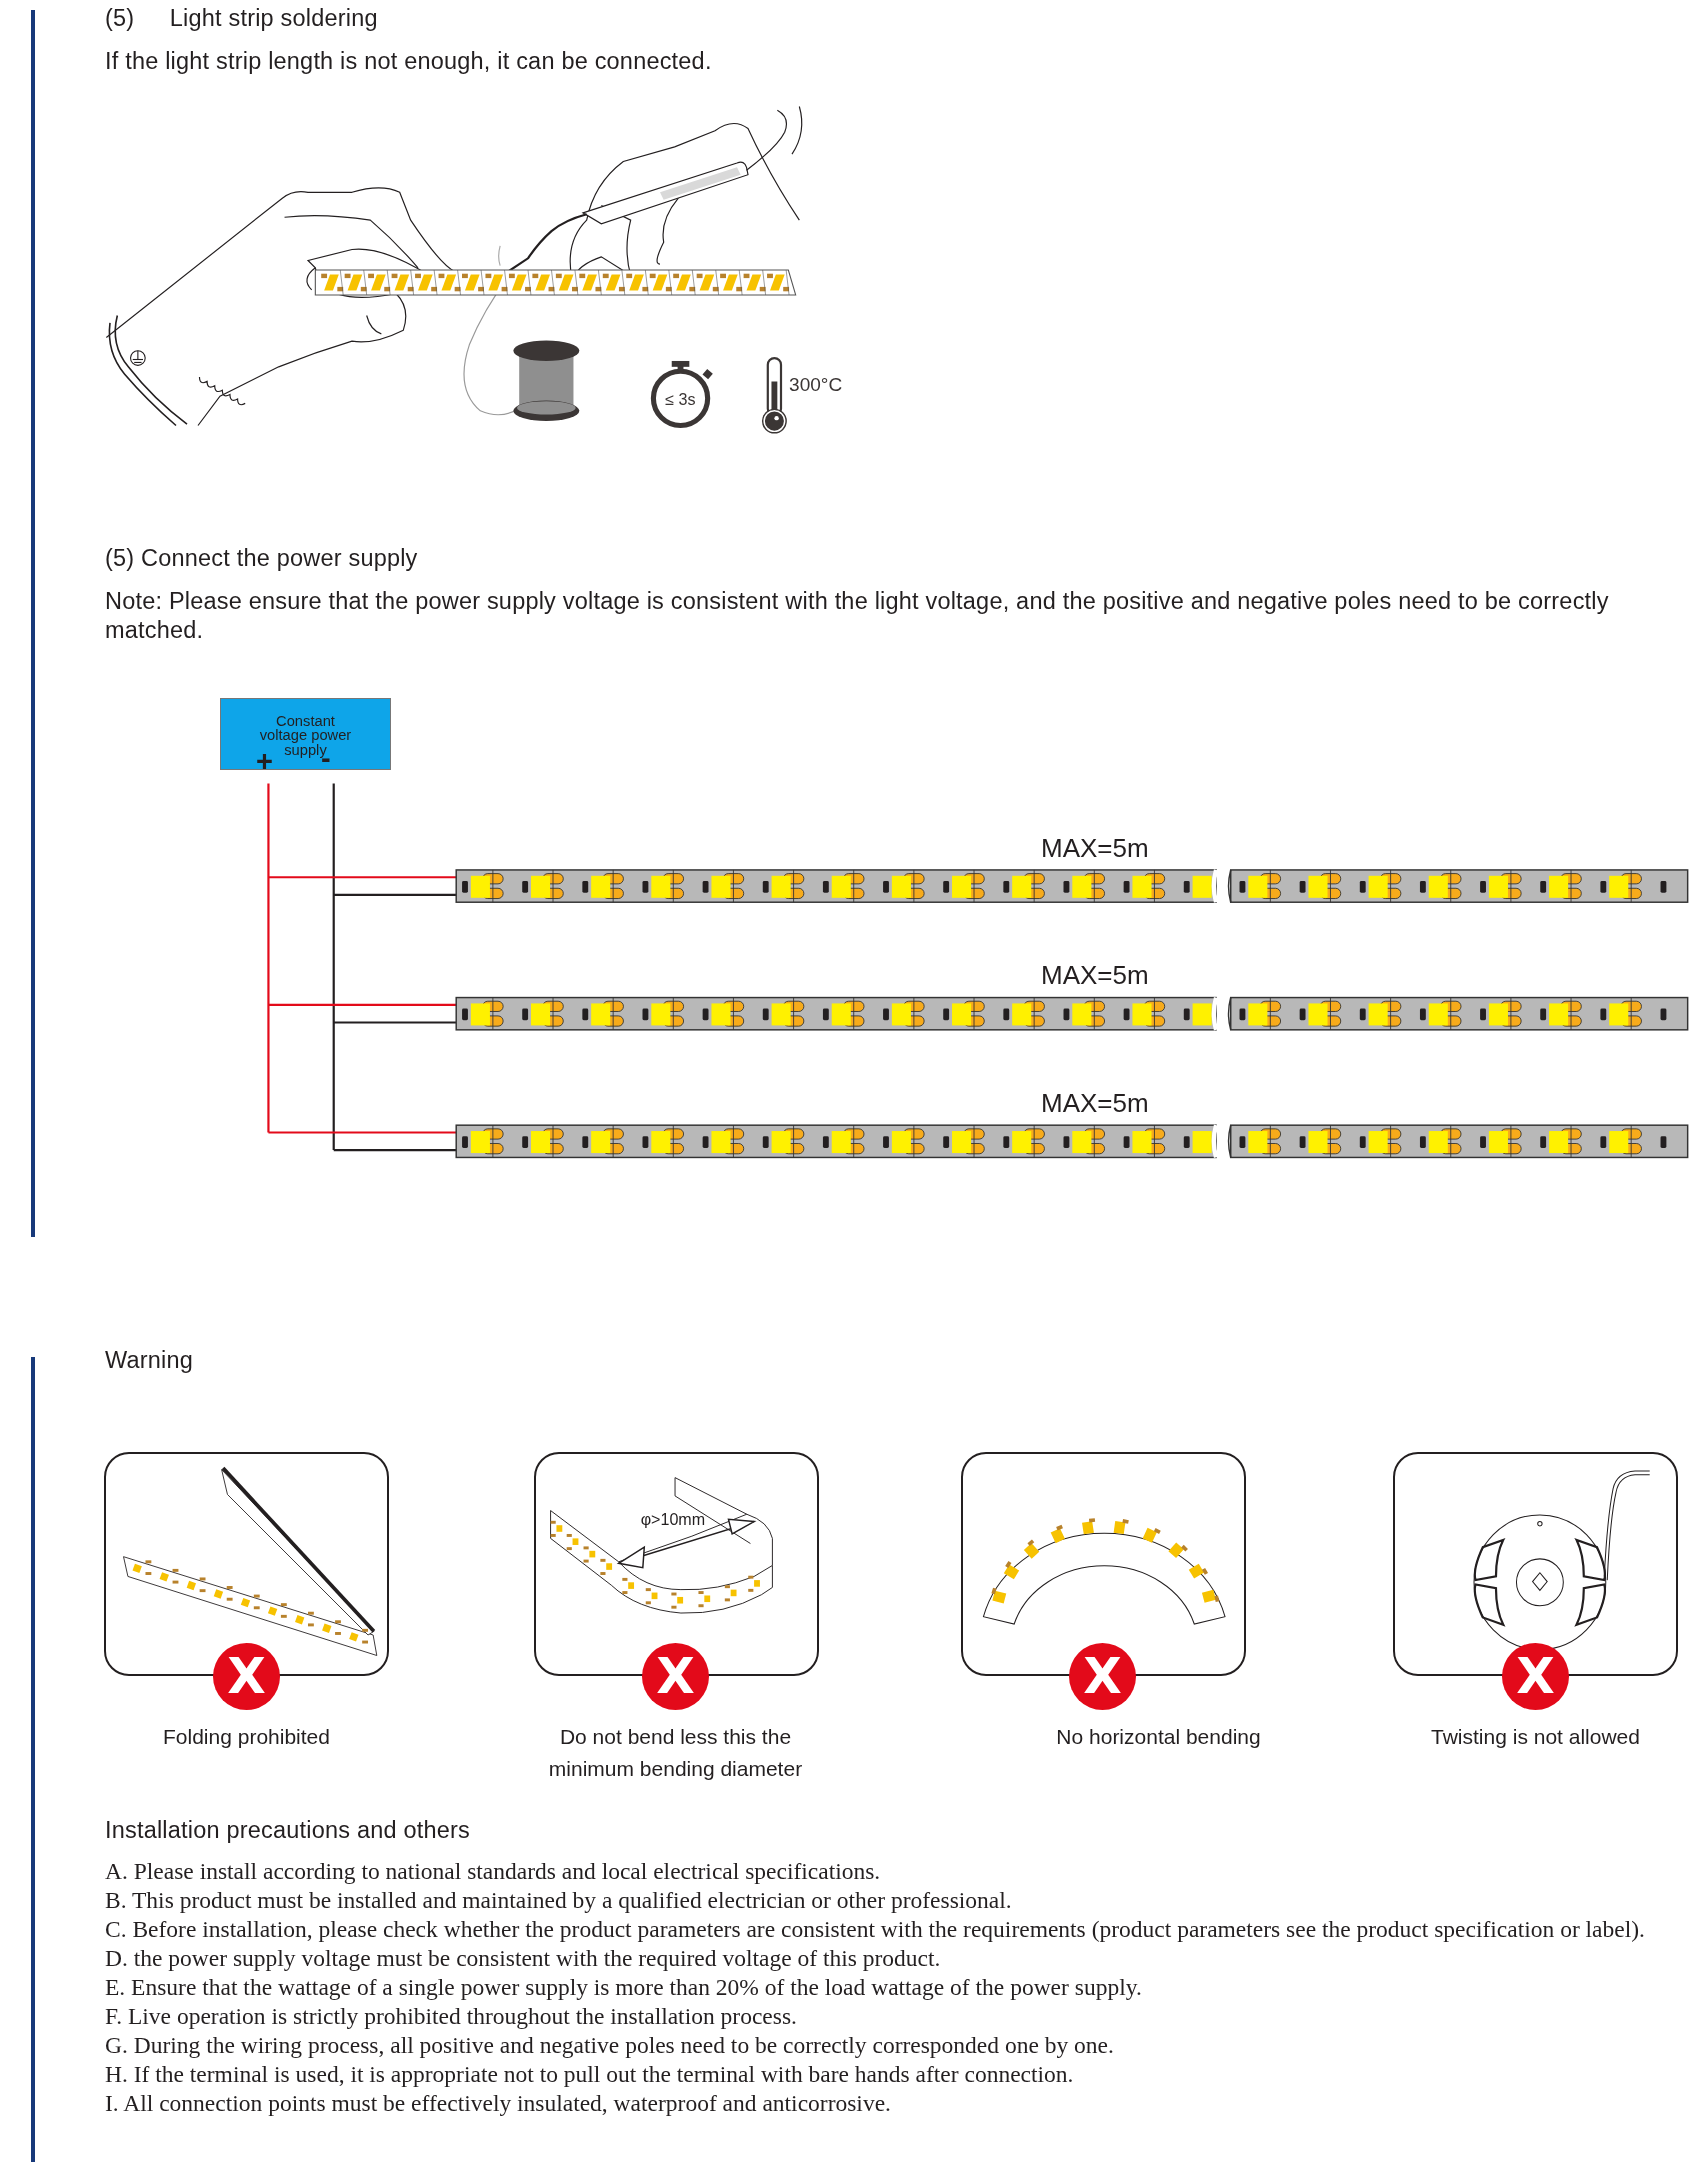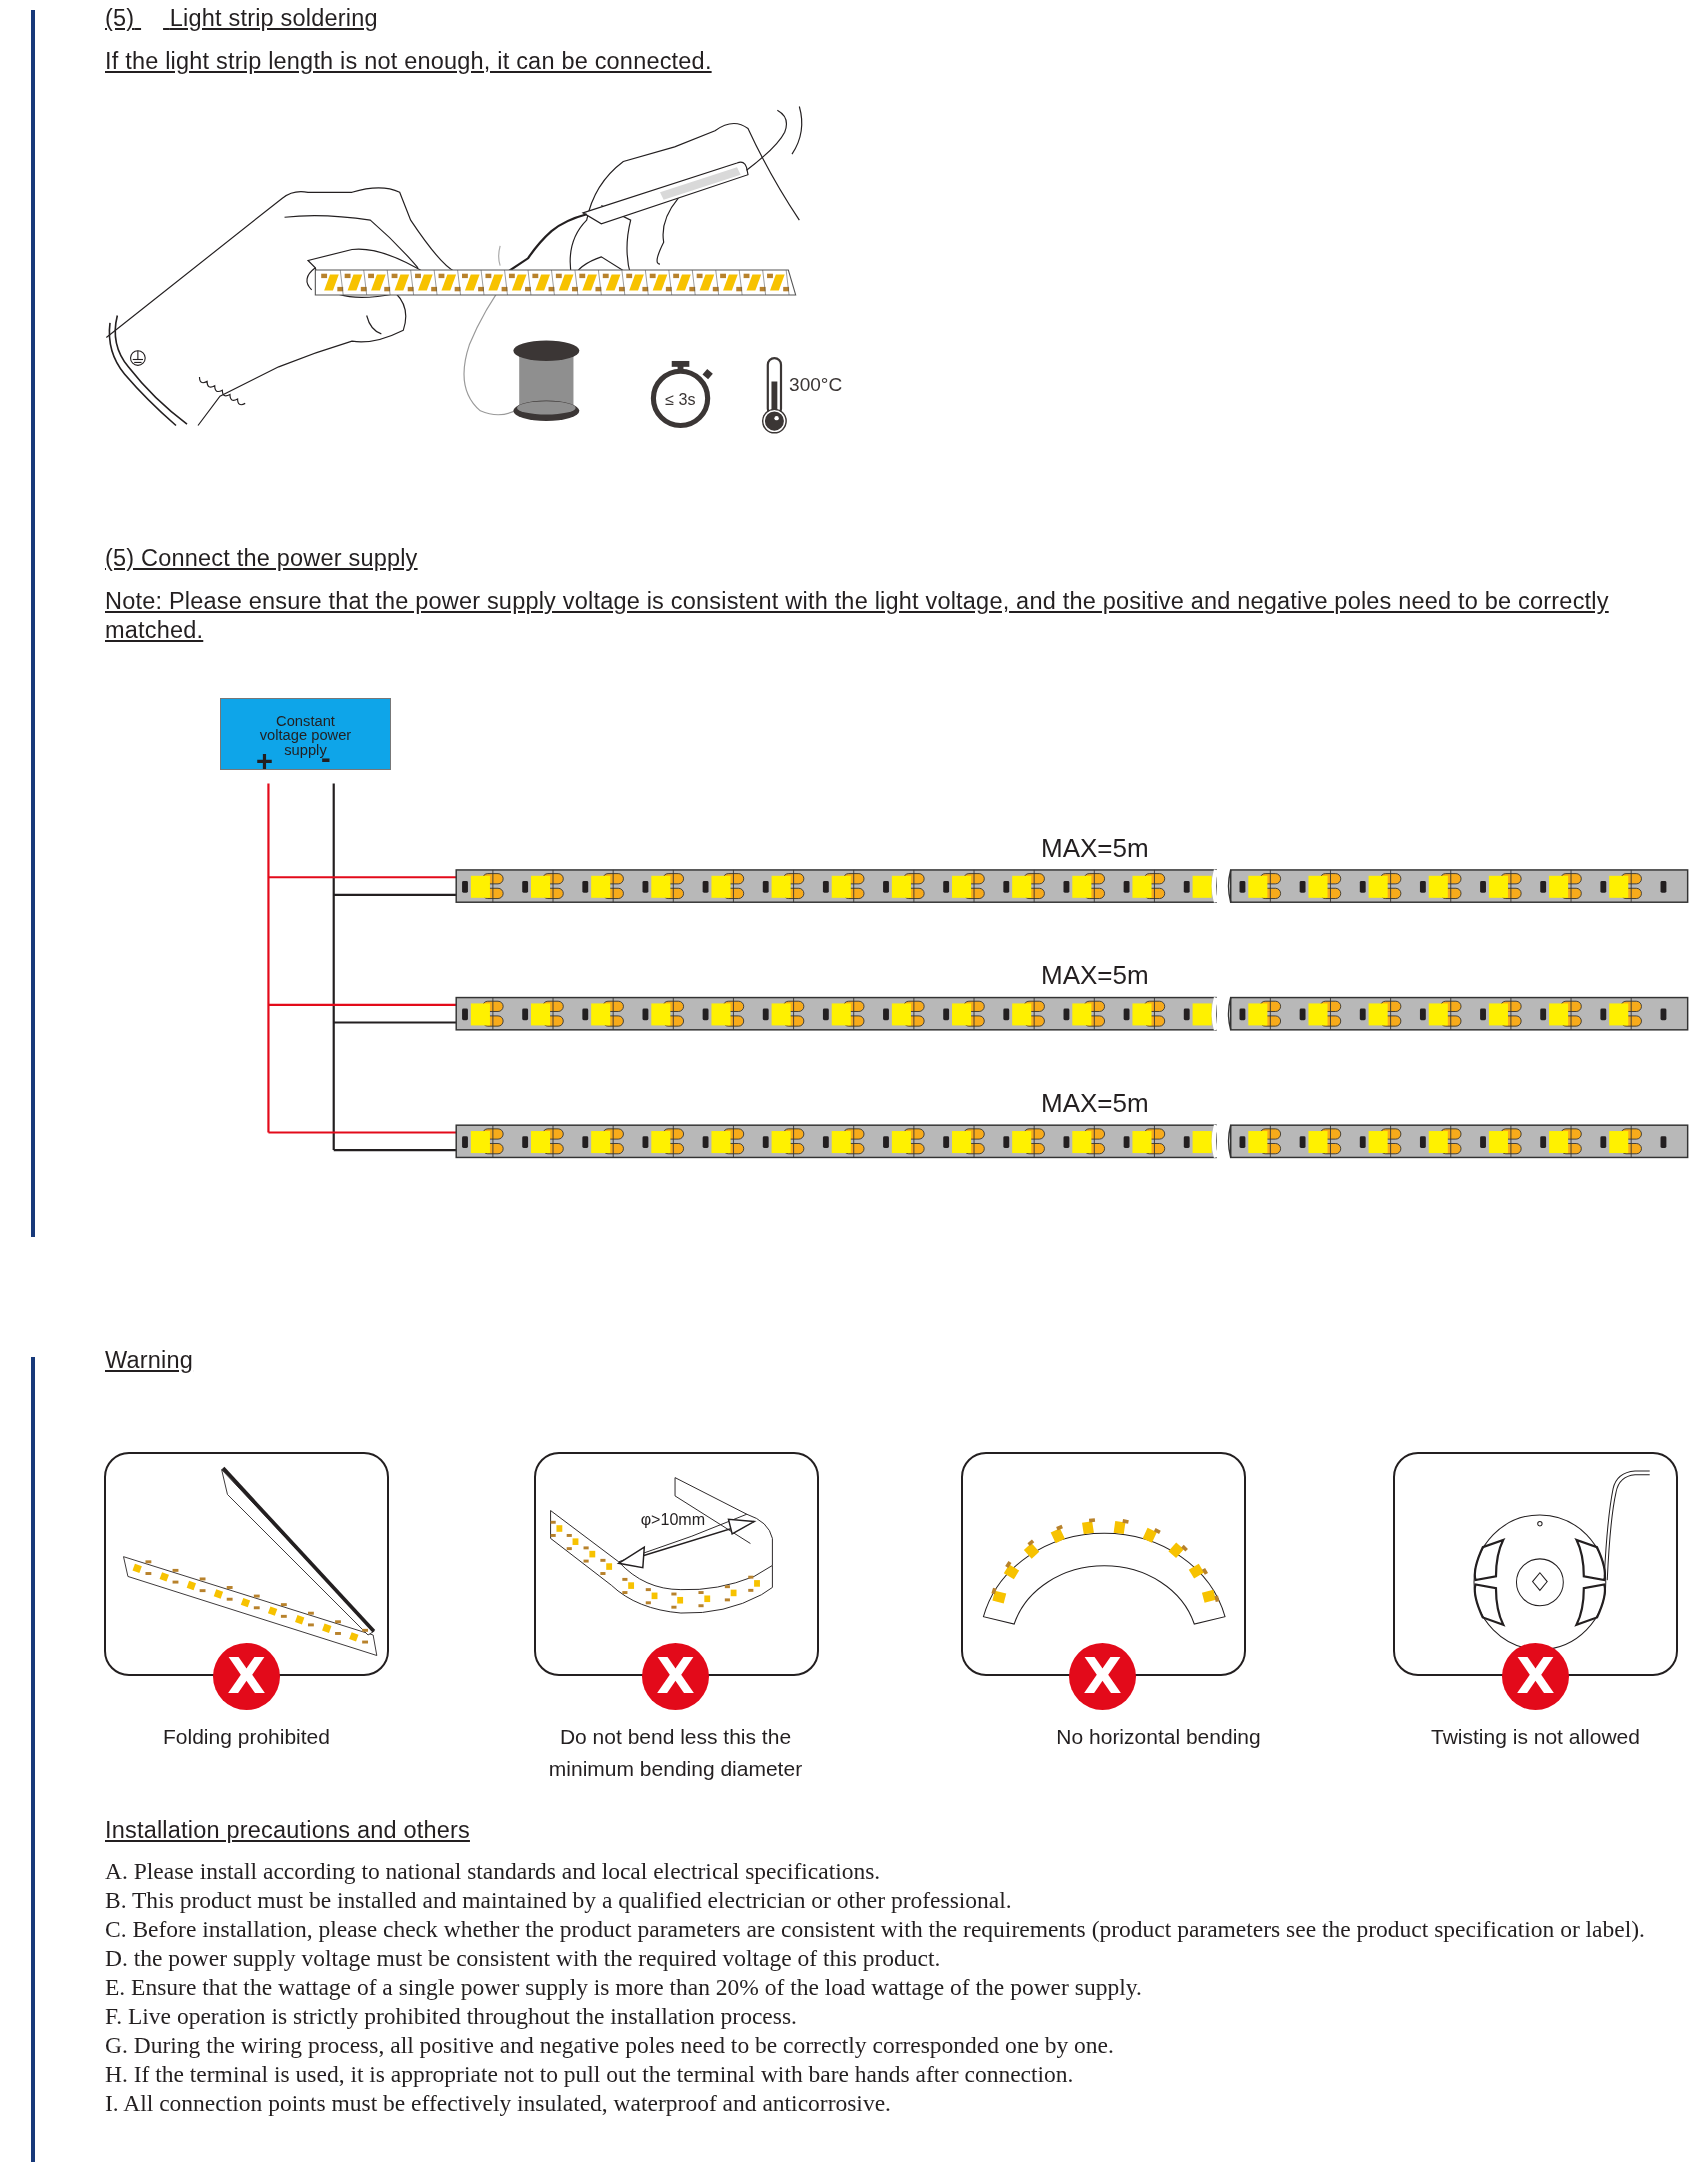--- a/index.html
+++ b/index.html
@@ -1,20 +1,20 @@
 <!DOCTYPE html>
 <html style="font-size:11.7px"><head>
 <meta charset="utf-8">
 <style>
   html, body { margin:0; padding:0; background:#ffffff; }
   body { width:1706px; height:2183px; position:relative; overflow:hidden;
          font-family:"Liberation Sans", sans-serif; color:#231f20; }
   .abs { position:absolute; }
   .bar { position:absolute; left:31px; width:4.4px; background:#17397a; }
-  .txt { position:absolute; left:105px; font-size:23.5px; line-height:29px; white-space:nowrap; letter-spacing:0.2px;text-decoration:underline; }
+  .txt { position:absolute; left:105px; font-size:23.5px; line-height:29px; white-space:nowrap; letter-spacing:0.2px; }
   .wrap { white-space:normal; width:1555px; }
   .psbox { position:absolute; left:220px; top:698px; width:171px; height:72px; border:1.5px solid #777; background:#0ea5e9; box-sizing:border-box; }
   .psbox .lbl { position:absolute; top:14.7px; left:0; right:0; text-align:center; font-size:14.7px; line-height:14.7px; }
   .psbox .plus { position:absolute; left:35px; top:48px; font-size:29px; font-weight:bold; line-height:29px; }
   .psbox .minus { position:absolute; left:100px; top:45px; font-size:29px; font-weight:bold; line-height:29px; }
   .maxlbl { position:absolute; font-size:26px; line-height:26.4px; }
   .wbox { position:absolute; top:1452px; width:285px; height:224px; border:2.2px solid #231f20; border-radius:25px; box-sizing:border-box; background:#fff; }
   .xbadge { position:absolute; width:67px; height:67px; border-radius:50%; background:#e30a1a; color:#fff;
             font-size:50px; font-weight:bold; text-align:center; line-height:67px; font-family:"DejaVu Sans", sans-serif; }
   .cap { position:absolute; font-size:21px; line-height:32px; text-align:center; width:337px; }

